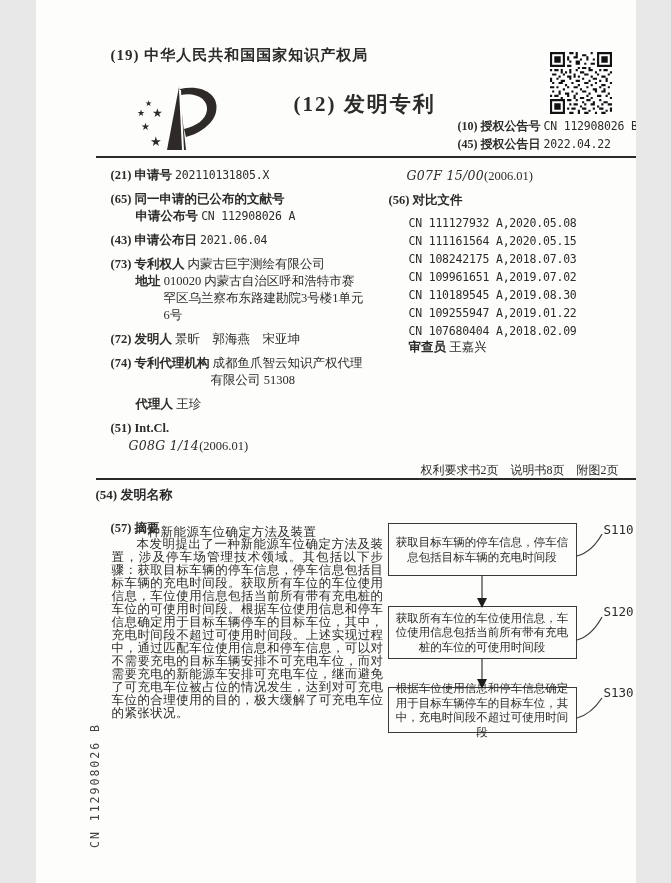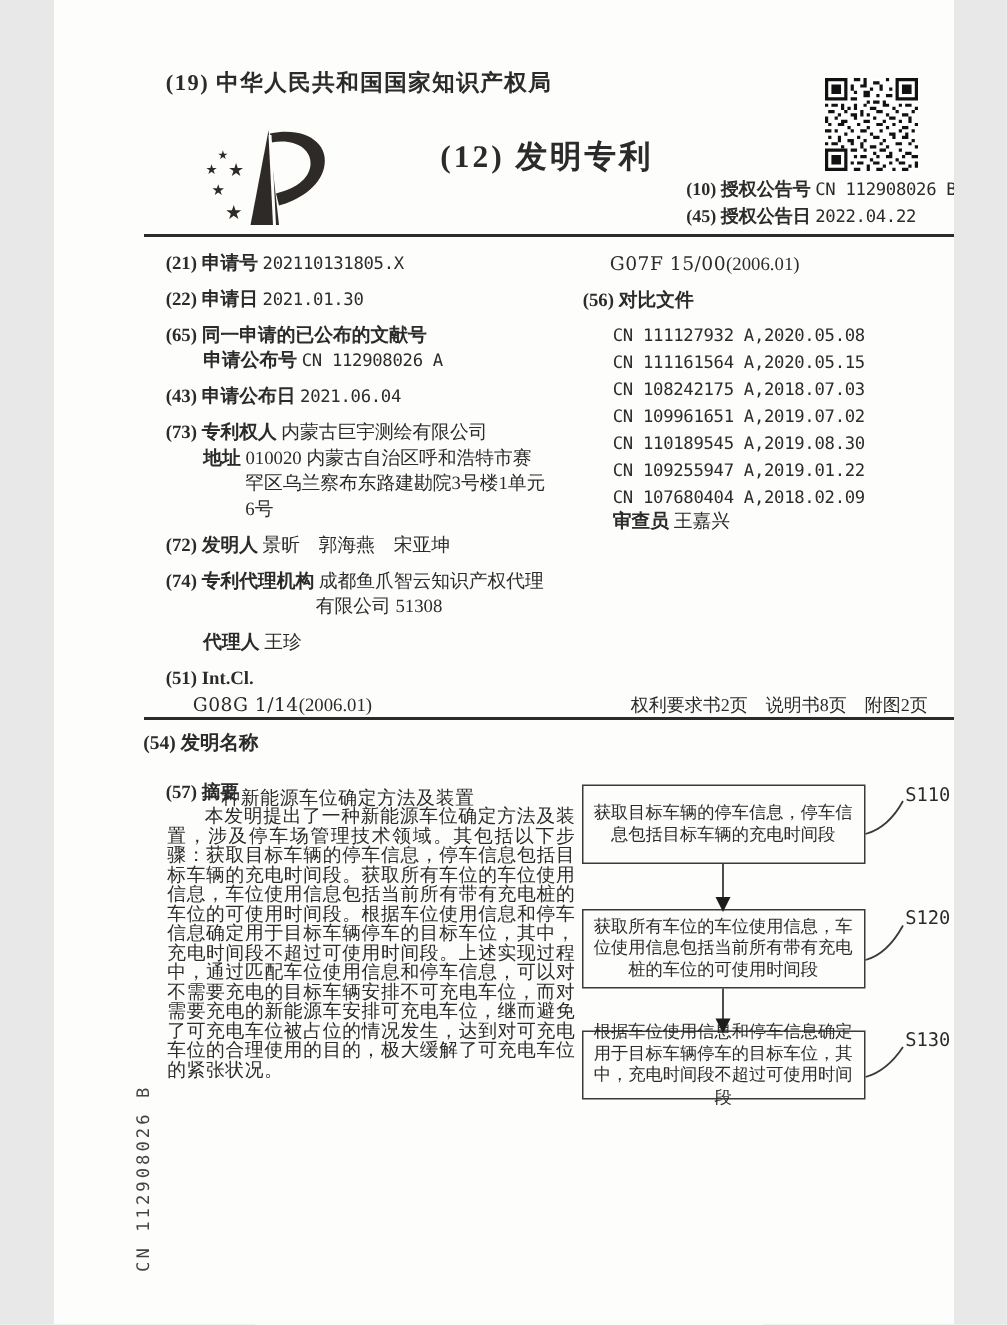--- a/index.html
+++ b/index.html
@@ -4,21 +4,21 @@
 <style>
   html,body{margin:0;padding:0;background:#e8e8e8;}
   .page{
     position:relative;width:600px;height:883px;margin:0 auto;
     background:#fdfdfb;color:#2b2b2b;overflow:hidden;
     font-family:"Liberation Serif","DejaVu Serif",serif;
   }
   .abs{position:absolute;}
   .b{font-weight:bold;}
   .num{font-family:"DejaVu Sans Mono",monospace;font-size:11.5px;letter-spacing:-0.2px;}
-  .ipc{font-family:"DejaVu Serif",serif;letter-spacing:0.3px;}
+  .ipc{font-style:italic;font-family:"DejaVu Serif",serif;letter-spacing:0.3px;}
   .rule{position:absolute;left:60px;width:551px;height:2px;background:#2b2b2b;}
   .office{left:75px;top:46px;font-size:15px;font-weight:bold;letter-spacing:1px;}
   .doctype{left:258px;top:90px;font-size:21px;font-weight:bold;letter-spacing:2px;font-family:Liberation Serif, serif;}
   .grantline{left:422px;font-size:12px;white-space:nowrap;}
   .logo{left:100px;top:84px;}
   .qr{left:514px;top:52px;}
   .col{position:absolute;top:167px;font-size:12.5px;line-height:17px;}
   .col-left{left:75px;width:282px;}
   .col-right{left:353px;width:270px;}
   .entry{margin-bottom:7px;}
@@ -111,24 +111,20 @@
   </div>
 
   <div class="rule" style="top:156px;"></div>
 
   <div class="col col-left">
     <div class="entry">
       <span class="b">(21) 申请号</span>
       <span class="num">202110131805.X</span>
     </div>
     <div class="entry">
-      <span class="b">(22) 申请日</span>
-      <span class="num">2021.01.30</span>
-    </div>
-    <div class="entry">
       <div class="b">(65) 同一申请的已公布的文献号</div>
       <div class="ind25">
         <span class="b">申请公布号</span>
         <span class="num">CN 112908026 A</span>
       </div>
     </div>
     <div class="entry">
       <span class="b">(43) 申请公布日</span>
       <span class="num">2021.06.04</span>
     </div>

